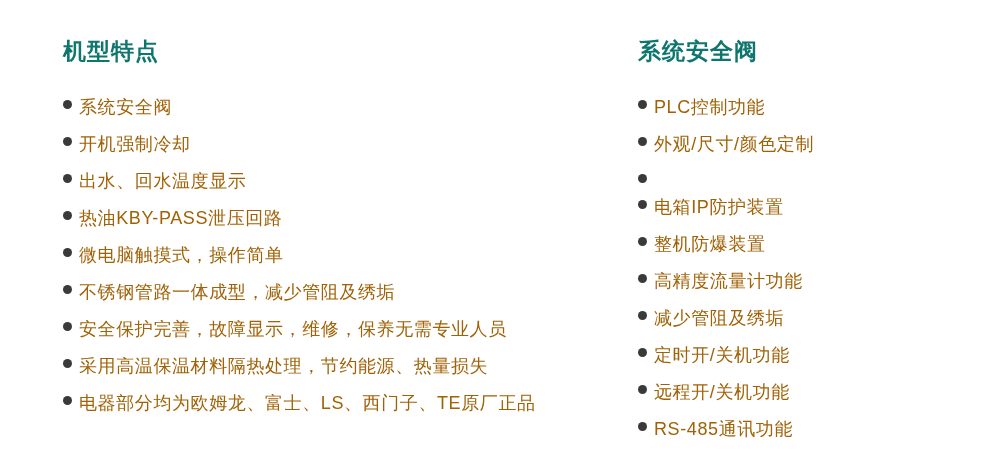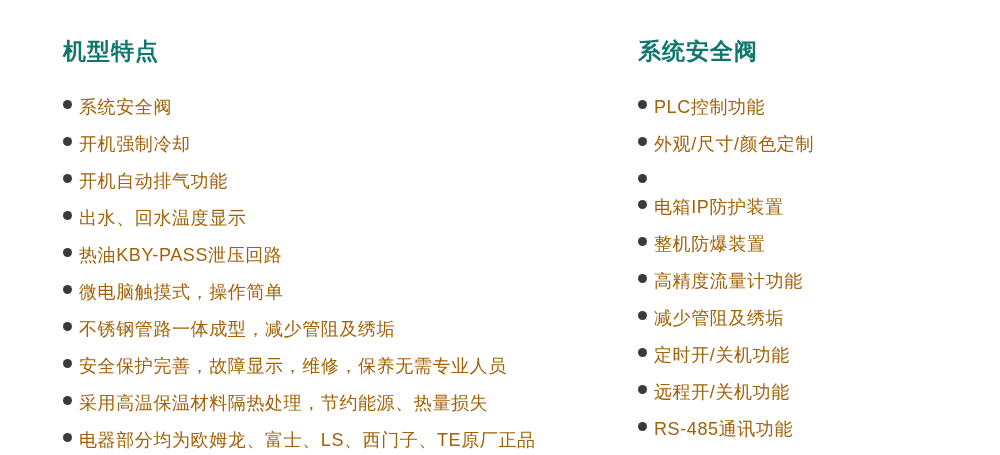--- a/index.html
+++ b/index.html
@@ -79,24 +79,20 @@
       <li class="feature-item">
         <span class="bullet"></span>
         <span class="item-text">系统安全阀</span>
       </li>
       <li class="feature-item">
         <span class="bullet"></span>
         <span class="item-text">开机强制冷却</span>
       </li>
       <li class="feature-item">
         <span class="bullet"></span>
-        <span class="item-text">开机自动排气功能</span>
-      </li>
-      <li class="feature-item">
-        <span class="bullet"></span>
         <span class="item-text">出水、回水温度显示</span>
       </li>
       <li class="feature-item">
         <span class="bullet"></span>
         <span class="item-text">热油KBY-PASS泄压回路</span>
       </li>
       <li class="feature-item">
         <span class="bullet"></span>
         <span class="item-text">微电脑触摸式，操作简单</span>
       </li>

